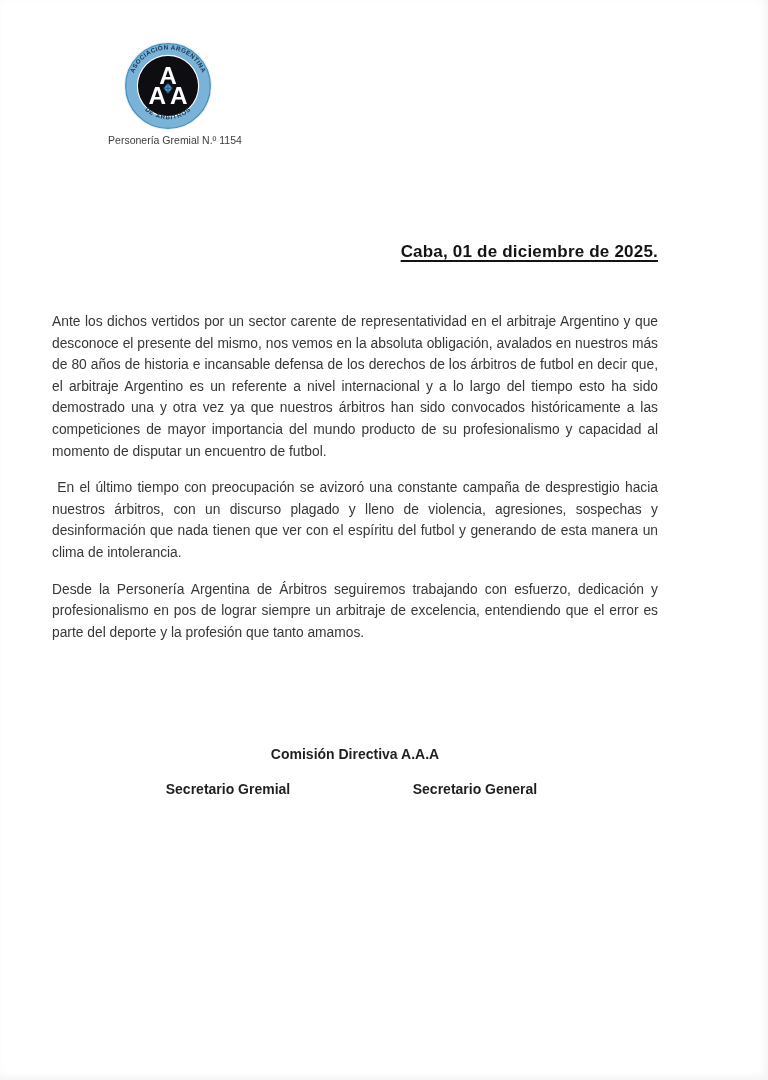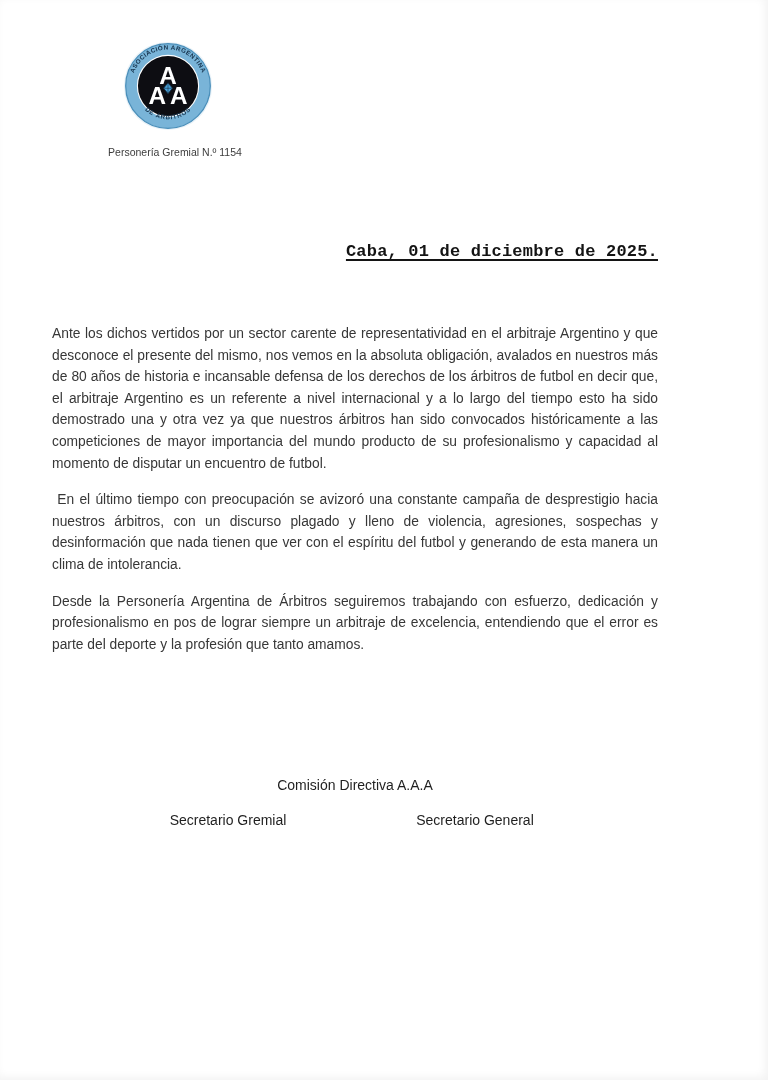--- a/index.html
+++ b/index.html
@@ -17,62 +17,62 @@
   .logo-wrap {
     position: absolute;
     left: 123px;
     top: 41px;
     width: 90px;
     height: 90px;
   }
   .org-info {
     position: absolute;
     left: 25px;
-    top: 145px;
+    top: 133px;
     width: 300px;
     text-align: center;
     color: #3d3d3d;
     font-size: 10.5px;
     line-height: 14px;
   }
   .org-info .line { margin-bottom: 14px; white-space: nowrap; }
   .date-line {
     position: absolute;
     left: 52px;
     top: 242px;
     width: 606px;
     text-align: right;
-    font-family: Liberation Mono, monospace;
+    font-family: Liberation Sans, sans-serif;
     font-weight: bold;
     font-size: 17px;
     letter-spacing: 0.2px;
     color: #141414;
   }
   .date-line span {
     text-decoration: underline;
     text-decoration-thickness: 1.8px;
     text-underline-offset: 3px;
   }
   .body-text {
     position: absolute;
     left: 52px;
     top: 311px;
     width: 606px;
     font-size: 13.8px;
     line-height: 21.6px;
     text-align: justify;
     color: #373737;
   }
-  .body-text p { margin-bottom: 15px; margin-top: 12px; }
+  .body-text p { margin-bottom: 15px; }
   .signature-block {
     position: absolute;
     left: 52px;
-    top: 776px;
+    top: 745px;
     width: 606px;
-    font-weight: normal;
+    font-weight: bold;
     font-size: 14px;
     color: #1f1f1f;
   }
   .sig-heading { text-align: center; line-height: 18px; }
   .sig-row { display: flex; margin-top: 17px; line-height: 18px; }
   .sig-cell-left  { width: 200px; margin-left: 76px; text-align: center; }
   .sig-cell-right { width: 200px; margin-left: 47px; text-align: center; }
 </style>
 </head>
 <body>

